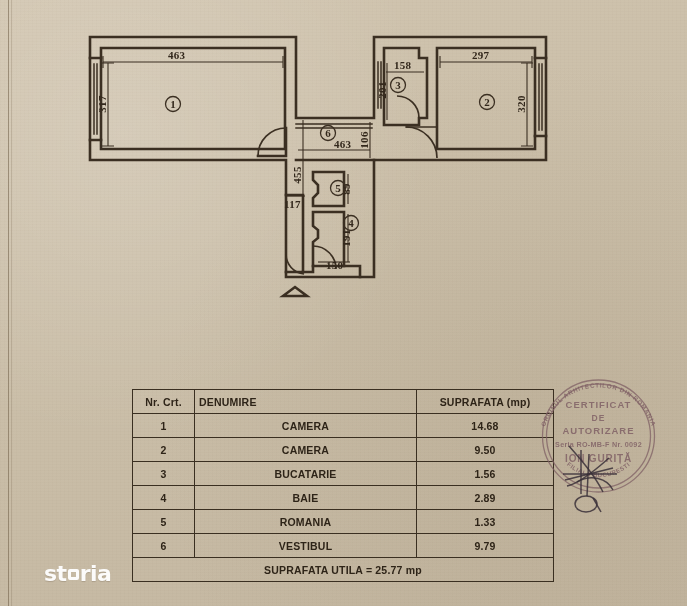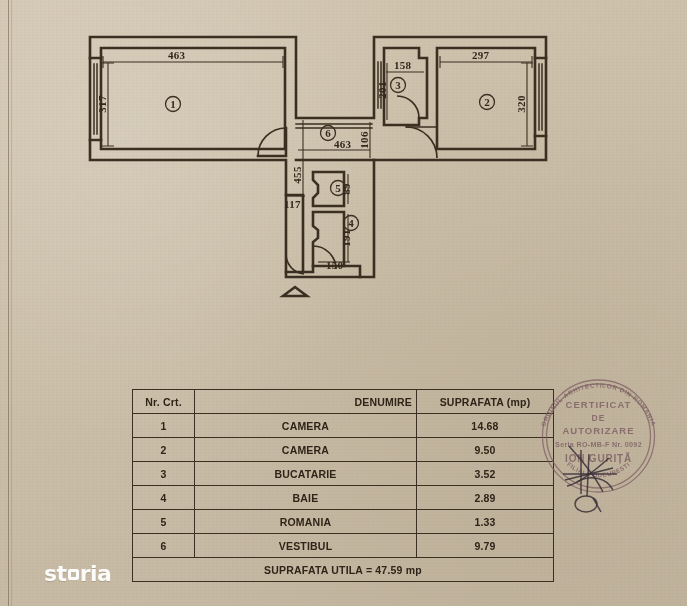--- a/index.html
+++ b/index.html
@@ -121,21 +121,21 @@
     font-family: "Liberation Sans", sans-serif;
     font-size: 10.5px;
     font-weight: 700;
     color: #2e2418;
     letter-spacing: 0.2px;
     background: transparent;
   }
   th.c-nr, td.c-nr { width: 53px; text-align: center; }
   th.c-name, td.c-name { width: 213px; text-align: center; padding-left: 34px; }
   th.c-area, td.c-area { width: auto; text-align: center; }
-  th.c-name { text-align: right; padding-left: 4px; }
+  th.c-name { text-align: left; padding-left: 4px; }
   td.summary {
     text-align: center;
     height: 25px;
     font-size: 10.5px;
     letter-spacing: 0.2px;
   }
 
   
   #stamp {
     position: absolute;
@@ -339,39 +339,39 @@
           <td class="c-area">14.68</td>
         </tr>
         <tr>
           <td class="c-nr">2</td>
           <td class="c-name">CAMERA</td>
           <td class="c-area">9.50</td>
         </tr>
         <tr>
           <td class="c-nr">3</td>
           <td class="c-name">BUCATARIE</td>
-          <td class="c-area">3.52</td>
+          <td class="c-area">1.56</td>
         </tr>
         <tr>
           <td class="c-nr">4</td>
           <td class="c-name">BAIE</td>
           <td class="c-area">2.89</td>
         </tr>
         <tr>
           <td class="c-nr">5</td>
           <td class="c-name">ROMANIA</td>
           <td class="c-area">1.33</td>
         </tr>
         <tr>
           <td class="c-nr">6</td>
           <td class="c-name">VESTIBUL</td>
           <td class="c-area">9.79</td>
         </tr>
         <tr>
-          <td class="summary" colspan="3">SUPRAFATA UTILA = 47.59 mp</td>
+          <td class="summary" colspan="3">SUPRAFATA UTILA = 25.77 mp</td>
         </tr>
       </tbody>
     </table>
   </div>
 
   <div id="stamp">
     <svg viewBox="0 0 155 155">
       <defs>
         <path id="arcTop" d="M 22,78 A 56 56 0 0 1 133,78"></path>
         <path id="arcBot" d="M 30,78 A 48 48 0 0 0 125,78"></path>

